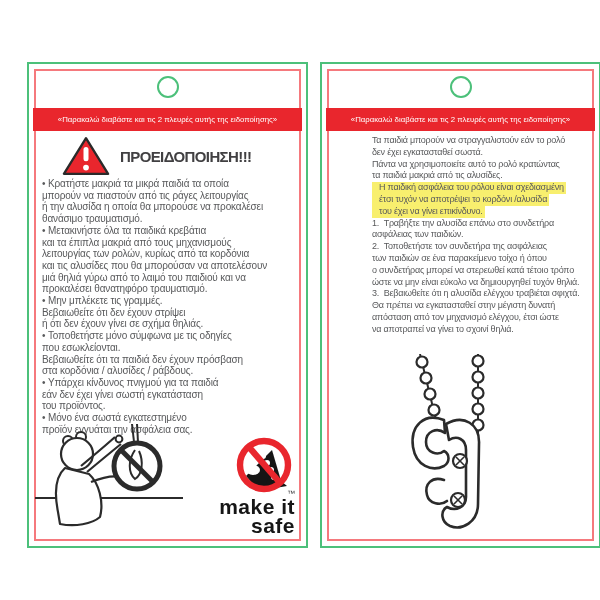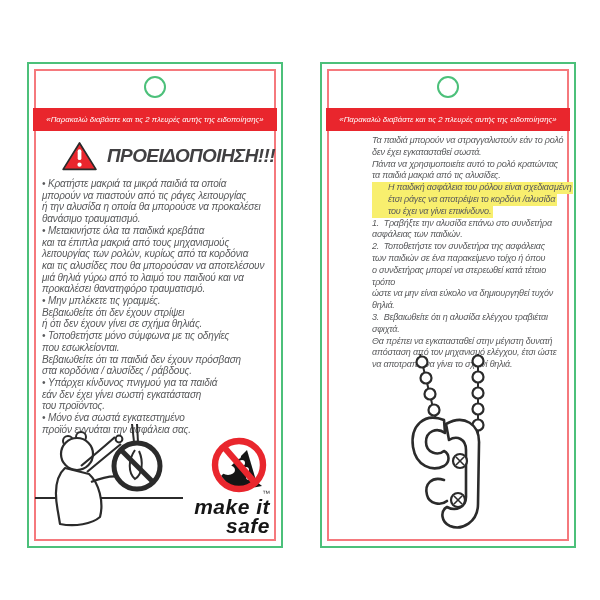--- a/index.html
+++ b/index.html
@@ -1,22 +1,22 @@
 <!DOCTYPE html>
 <html><head>
 <meta charset="utf-8">
 <style>
   html,body{margin:0;padding:0;}
   body{
     width:600px;height:600px;position:relative;background:#ffffff;
     font-family:"Liberation Sans", sans-serif;overflow:hidden;
   }
   .tag{
-    position:absolute;top:62px;width:256px;height:486px;
-    border:2px solid #4cc07a;background:#fff;box-sizing:border-box;font-style:italic;
+    position:absolute;top:62px;width:281px;height:486px;
+    border:2px solid #4cc07a;background:#fff;box-sizing:border-box;
   }
   .tag-left{left:27px;}
   .tag-right{left:320px;}
   .inner-border{
     position:absolute;left:5px;right:5px;top:5px;bottom:5px;
     border:2px solid #f5797d;pointer-events:none;z-index:1;
   }
   .hole{
     position:absolute;top:12px;left:50%;transform:translateX(-50%);
     width:18px;height:18px;border:2px solid #4cc07a;border-radius:50%;
@@ -25,36 +25,36 @@
   .banner{
     position:absolute;left:4px;right:4px;top:44px;height:23px;
     background:#e9262d;color:#ffffff;z-index:3;
     font-size:7.8px;line-height:23px;text-align:center;white-space:nowrap;
   }
   .title-row{
     position:absolute;top:70px;left:32px;right:6px;height:44px;
     display:flex;align-items:center;gap:9px;z-index:2;
   }
   .warn-title{
-    font-size:19px;font-weight:bold;color:#414042;letter-spacing:-0.6px;
+    font-size:15px;font-weight:bold;color:#414042;letter-spacing:-0.6px;
     white-space:nowrap;
   }
   .body-left{
     position:absolute;top:114px;left:13px;right:7px;z-index:2;
     font-size:10px;line-height:11.7px;color:#58595b;letter-spacing:-0.15px;
   }
   .body-left p{margin:0;white-space:pre-line;}
   .body-right{
     position:absolute;top:71px;left:14px;right:6px;z-index:2;
     font-size:9px;line-height:11.8px;color:#58595b;letter-spacing:-0.22px;margin-left:36px;
   }
   .body-right .blk{margin:0;white-space:pre-line;}
   .hl-line{
     display:block;background:#f8ef6e;width:max-content;max-width:100%;
-    padding:0 2px 0 16px;
+    padding:0 2px 0 7px;
   }
   .kid-art{position:absolute;left:6px;top:360px;z-index:2;}
   .mis-logo{position:absolute;right:8px;top:370px;z-index:2;}
   .tensioner-art{position:absolute;left:64px;top:290px;z-index:2;}
   svg text.logo-word{
     font-family:"Liberation Sans", sans-serif;font-weight:bold;
     font-size:21px;fill:#161616;letter-spacing:0.5px;
   }
   svg text.tm{font-family:"Liberation Sans", sans-serif;font-size:8px;fill:#414042;}
 </style>
@@ -154,21 +154,21 @@
 
   <div class="banner">«Παρακαλώ διαβάστε και τις 2 πλευρές αυτής της ειδοποίησης»</div>
 
   <div class="body-right">
     <div class="blk">Τα παιδιά μπορούν να στραγγαλιστούν εάν το ρολό
 δεν έχει εγκατασταθεί σωστά.
 Πάντα να χρησιμοποιείτε αυτό το ρολό κρατώντας
 τα παιδιά μακριά από τις αλυσίδες.</div>
     <div>
       <span class="hl-line">Η παιδική ασφάλεια του ρόλου είναι σχεδιασμένη</span>
-      <span class="hl-line">έτσι ράγες να αποτρέψει το κορδόνι /αλυσίδα</span>
+      <span class="hl-line">έτσι τυχόν να αποτρέψει το κορδόνι /αλυσίδα</span>
       <span class="hl-line">του έχει να γίνει επικίνδυνο.</span>
     </div>
     <div class="blk">1.&nbsp;&nbsp;Τραβήξτε την αλυσίδα επάνω στο συνδετήρα
 ασφάλειας των παιδιών.</div>
     <div class="blk">2.&nbsp;&nbsp;Τοποθετήστε τον συνδετήρα της ασφάλειας
 των παιδιών σε ένα παρακείμενο τοίχο ή όπου
 ο συνδετήρας μπορεί να στερεωθεί κατά τέτοιο τρόπο
 ώστε να μην είναι εύκολο να δημιουργηθεί τυχόν θηλιά.</div>
     <div class="blk">3.&nbsp;&nbsp;Βεβαιωθείτε ότι η αλυσίδα ελέγχου τραβιέται σφιχτά.
 Θα πρέπει να εγκατασταθεί στην μέγιστη δυνατή

